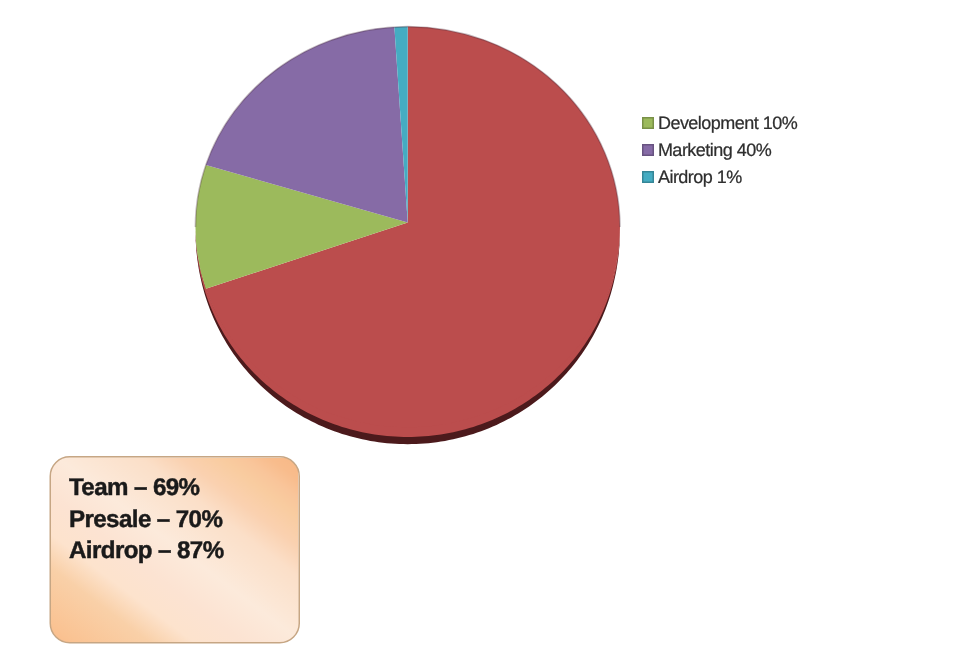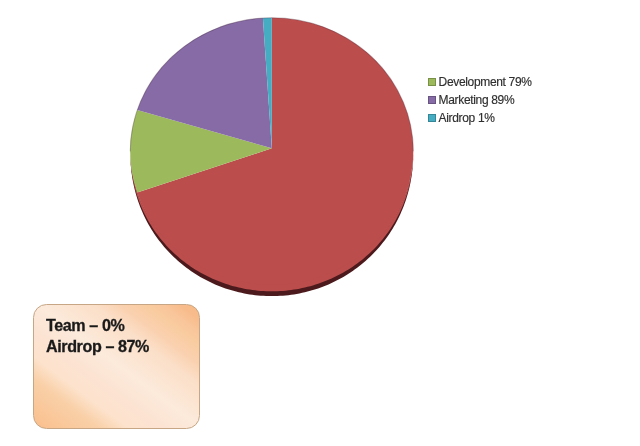--- a/index.html
+++ b/index.html
@@ -40,31 +40,32 @@
         <path d="M271.8,148.3 L137.23,192.58 A141.5,133.6 0 0 1 137.23,110.02 Z" fill="#9cba5c"></path>
         <path d="M271.8,148.3 L137.23,110.02 A141.5,133.6 0 0 1 262.92,17.96 Z" fill="#866ba6"></path>
         <path d="M271.8,148.3 L262.92,17.96 A141.5,133.6 0 0 1 271.8,17.7 Z" fill="#45acc2"></path>
         <path d="M130.3,151.3 A141.5,133.6 0 0 1 413.3,151.3" fill="none" stroke="rgba(70,45,58,0.32)" stroke-width="1.1"></path>
       </g>
     </svg>
 
   <div id="legend">
     <div class="legend-row">
       <span class="legend-swatch" style="background: rgb(156, 186, 92);"></span>
-      <span class="legend-label">Development 79%</span>
+      <span class="legend-label">Development 10%</span>
     </div>
     <div class="legend-row">
       <span class="legend-swatch" style="background: rgb(134, 107, 166);"></span>
-      <span class="legend-label">Marketing 89%</span>
+      <span class="legend-label">Marketing 40%</span>
     </div>
     <div class="legend-row">
       <span class="legend-swatch" style="background: rgb(69, 172, 194);"></span>
       <span class="legend-label">Airdrop 1%</span>
     </div>
   </div>
 
   <div id="callout">
     <div class="callout-inner">
-      <div class="callout-line">Team – 0%</div>
+      <div class="callout-line">Team – 69%</div>
+      <div class="callout-line">Presale – 70%</div>
       <div class="callout-line">Airdrop – 87%</div>
     </div>
   </div>
 </div>
 
 </body></html>

